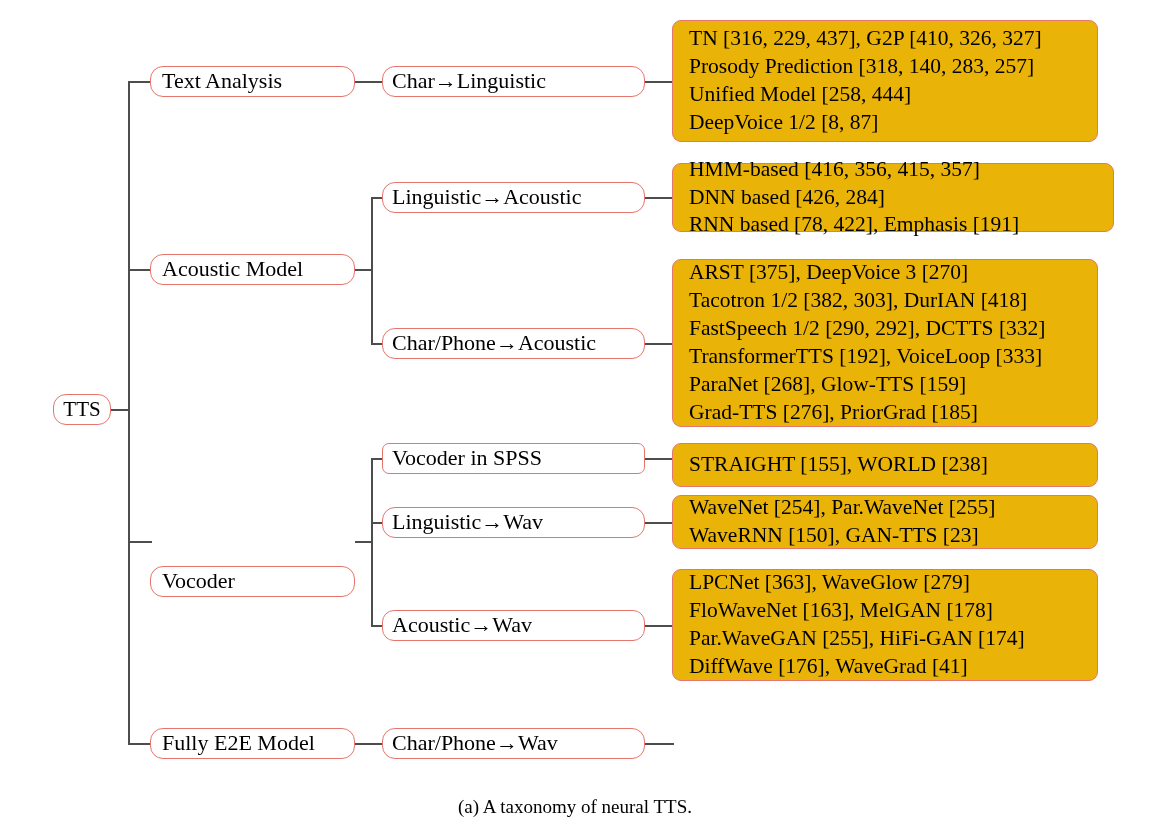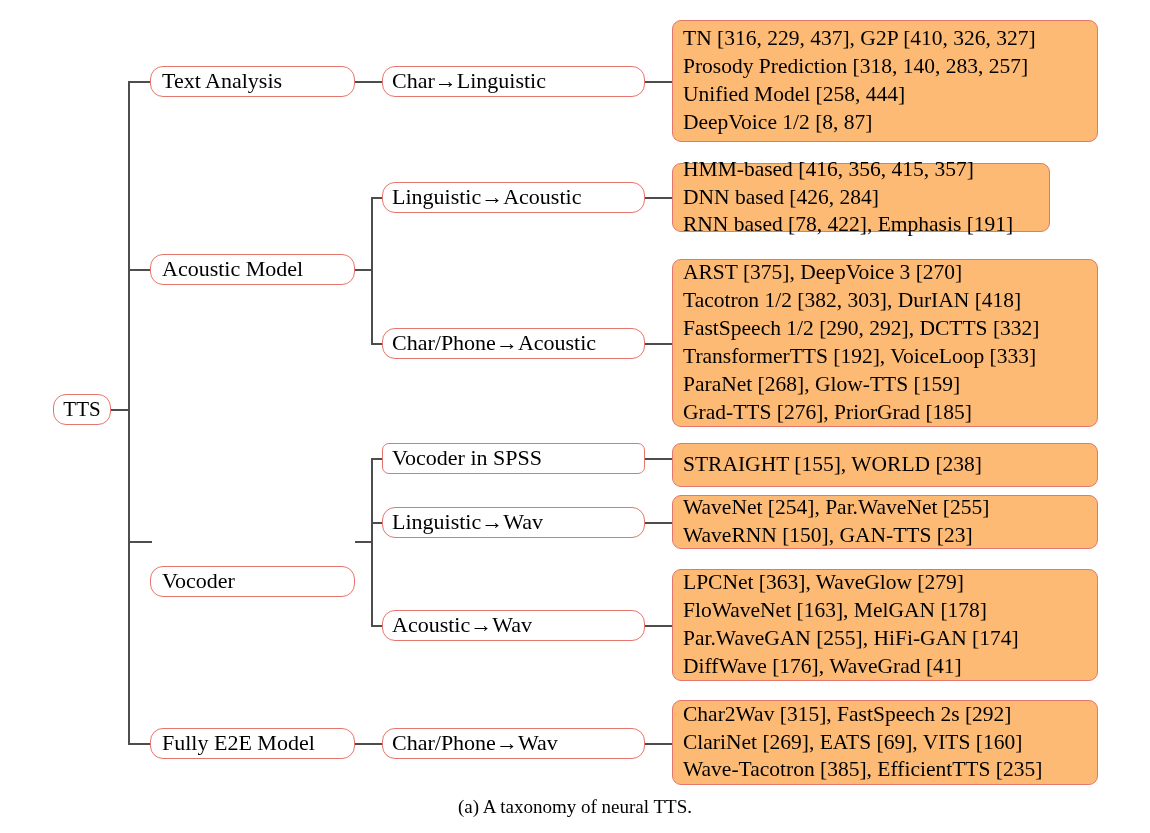--- a/index.html
+++ b/index.html
@@ -24,23 +24,23 @@
   
   .root{border-radius:13px;justify-content:center;font-size:21px;}
 
   
   .lvl2{font-size:22px;padding-left:11px;border-radius:13px;}
 
   
   .lvl3{font-size:22px;padding-left:9px;border-radius:13px;}
 
   
-  .leaf{background:#fdba74;border-radius:9px;align-items:flex-start;
+  .leaf{background:#eab308;border-radius:9px;align-items:flex-start;
         flex-direction:column;justify-content:center;
-        padding:4px 9px 4px 10px;font-size:21.5px;}
+        padding:4px 9px 4px 16px;font-size:21.5px;}
   .leaf .ln{display:block;white-space:nowrap;line-height:1.30;}
 
   
   .caption{position:absolute;left:0;top:796px;width:1150px;
            text-align:center;font-size:19px;}
 </style>
 </head>
 <body>
 
 <div id="canvas">
@@ -108,36 +108,36 @@
   </div>
 
   <div class="node lvl3" style="left:382px;top:443px;width:263px;height:31px;border-radius:7px;">
     <span class="lbl">Vocoder in SPSS</span>
   </div>
 
   <div class="node lvl3" style="left:382px;top:507px;width:263px;height:31px;">
     <span class="lbl">Linguistic→Wav</span>
   </div>
 
-  <div class="node lvl3" style="left:382px;top:610px;width:263px;height:31px;">
+  <div class="node lvl3" style="left:382px;top:610px;width:263px;height:31px;border-radius:12px;">
     <span class="lbl">Acoustic→Wav</span>
   </div>
 
   <div class="node lvl3" style="left:382px;top:728px;width:263px;height:31px;align-items:center;">
     <span class="lbl">Char/Phone→Wav</span>
   </div>
 
   <div class="node leaf" style="left:672px;top:20px;width:426px;height:122px;">
     <span class="ln">TN [316, 229, 437], G2P [410, 326, 327]</span>
     <span class="ln">Prosody Prediction [318, 140, 283, 257]</span>
     <span class="ln">Unified Model [258, 444]</span>
     <span class="ln">DeepVoice 1/2 [8, 87]</span>
   </div>
 
-  <div class="node leaf" style="left:672px;top:163px;width:378px;height:69px;">
+  <div class="node leaf" style="left:672px;top:163px;width:442px;height:69px;">
     <span class="ln">HMM-based [416, 356, 415, 357]</span>
     <span class="ln">DNN based [426, 284]</span>
     <span class="ln">RNN based [78, 422], Emphasis [191]</span>
   </div>
 
   <div class="node leaf" style="left:672px;top:259px;width:426px;height:168px;">
     <span class="ln">ARST [375], DeepVoice 3 [270]</span>
     <span class="ln">Tacotron 1/2 [382, 303], DurIAN [418]</span>
     <span class="ln">FastSpeech 1/2 [290, 292], DCTTS [332]</span>
     <span class="ln">TransformerTTS [192], VoiceLoop [333]</span>
@@ -154,21 +154,16 @@
     <span class="ln">WaveRNN [150], GAN-TTS [23]</span>
   </div>
 
   <div class="node leaf" style="left:672px;top:569px;width:426px;height:112px;">
     <span class="ln">LPCNet [363], WaveGlow [279]</span>
     <span class="ln">FloWaveNet [163], MelGAN [178]</span>
     <span class="ln">Par.WaveGAN [255], HiFi-GAN [174]</span>
     <span class="ln">DiffWave [176], WaveGrad [41]</span>
   </div>
 
-  <div class="node leaf" style="left:672px;top:700px;width:426px;height:85px;">
-    <span class="ln">Char2Wav [315], FastSpeech 2s [292]</span>
-    <span class="ln">ClariNet [269], EATS [69], VITS [160]</span>
-    <span class="ln">Wave-Tacotron [385], EfficientTTS [235]</span>
-  </div>
 
   <div class="caption">(a) A taxonomy of neural TTS.</div>
 
 </div>
 
 </body></html>

